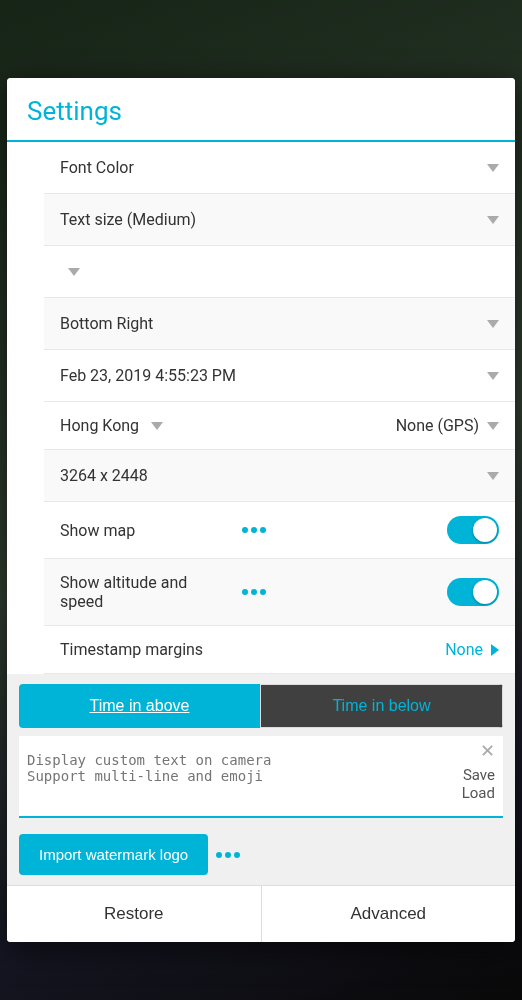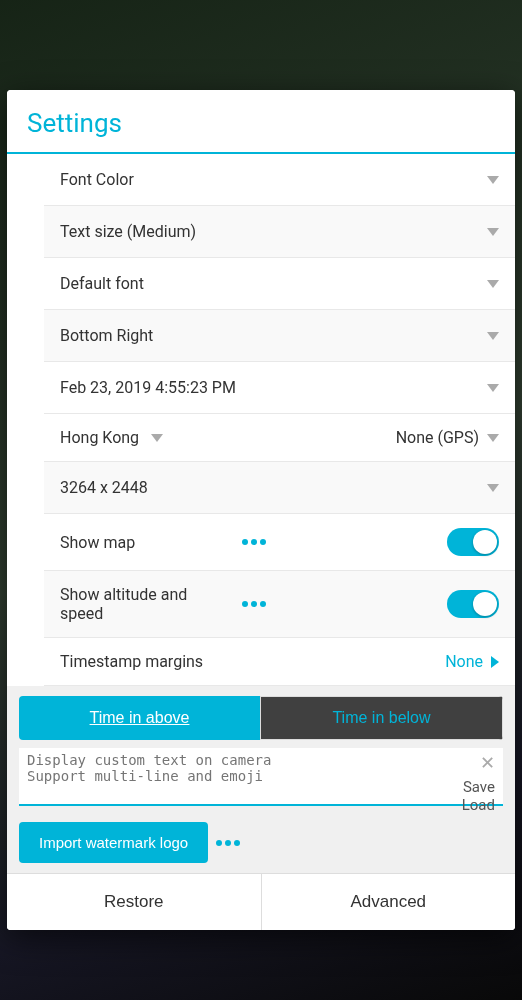--- a/index.html
+++ b/index.html
@@ -180,21 +180,21 @@
       border: 1px solid #ddd;
     }
     
     .textarea-section {
       background: #f0f0f0;
       padding: 0 12px 8px;
     }
     .textarea-wrapper {
       background: #fff;
       border-bottom: 2px solid #00b4d8;
-      padding: 4px 8px;
+      padding: 16px 8px;
       position: relative;
     }
     .custom-textarea {
       width: 100%;
       border: none;
       outline: none;
       font-size: 14px;
       color: #999;
       resize: none;
       background: transparent;
@@ -286,21 +286,20 @@
     </div>
 
     <div class="settings-row alt">
       <span class="row-label">Text size (Medium)</span>
       <div class="row-right">
         <div class="chevron"></div>
       </div>
     </div>
 
     <div class="settings-row">
-      <span class="row-label">Default font</span>
       <div class="row-right">
         <div class="chevron"></div>
       </div>
     </div>
 
     <div class="settings-row alt">
       <span class="row-label">Bottom Right</span>
       <div class="row-right">
         <div class="chevron"></div>
       </div>

